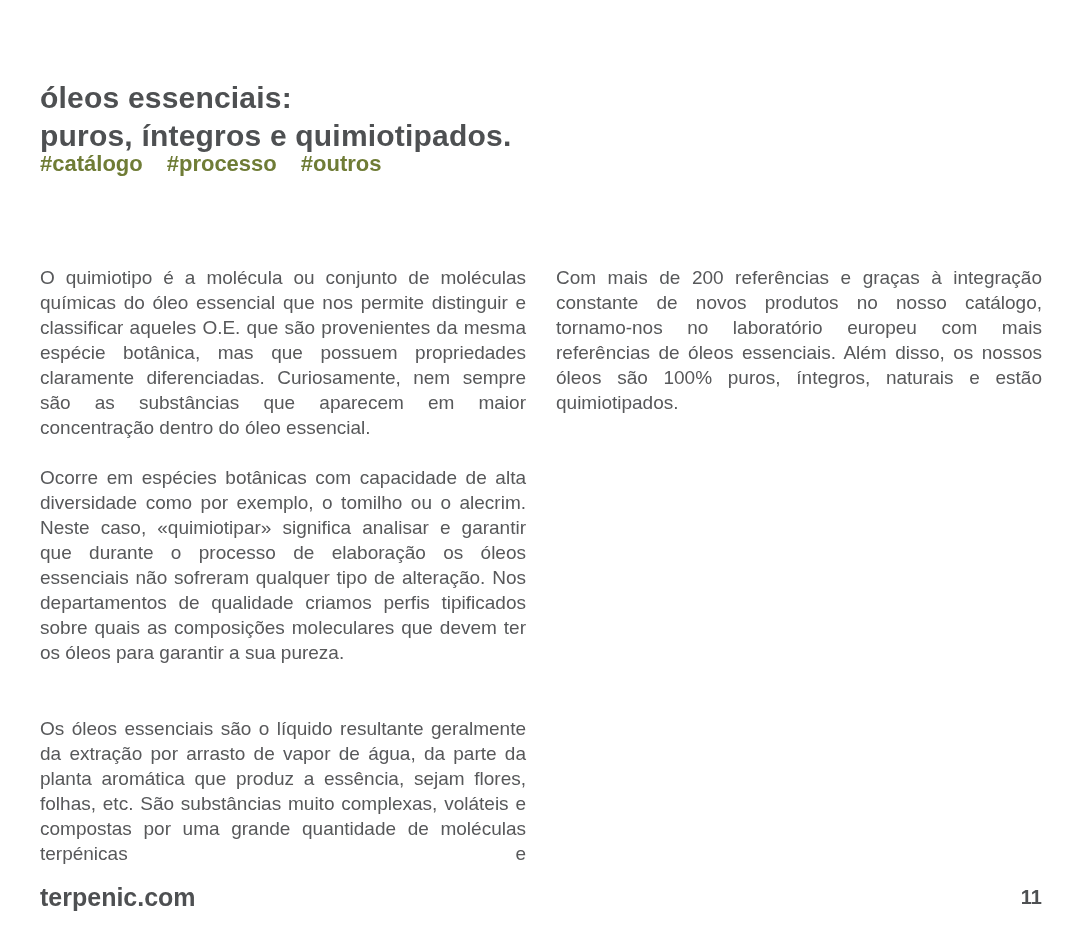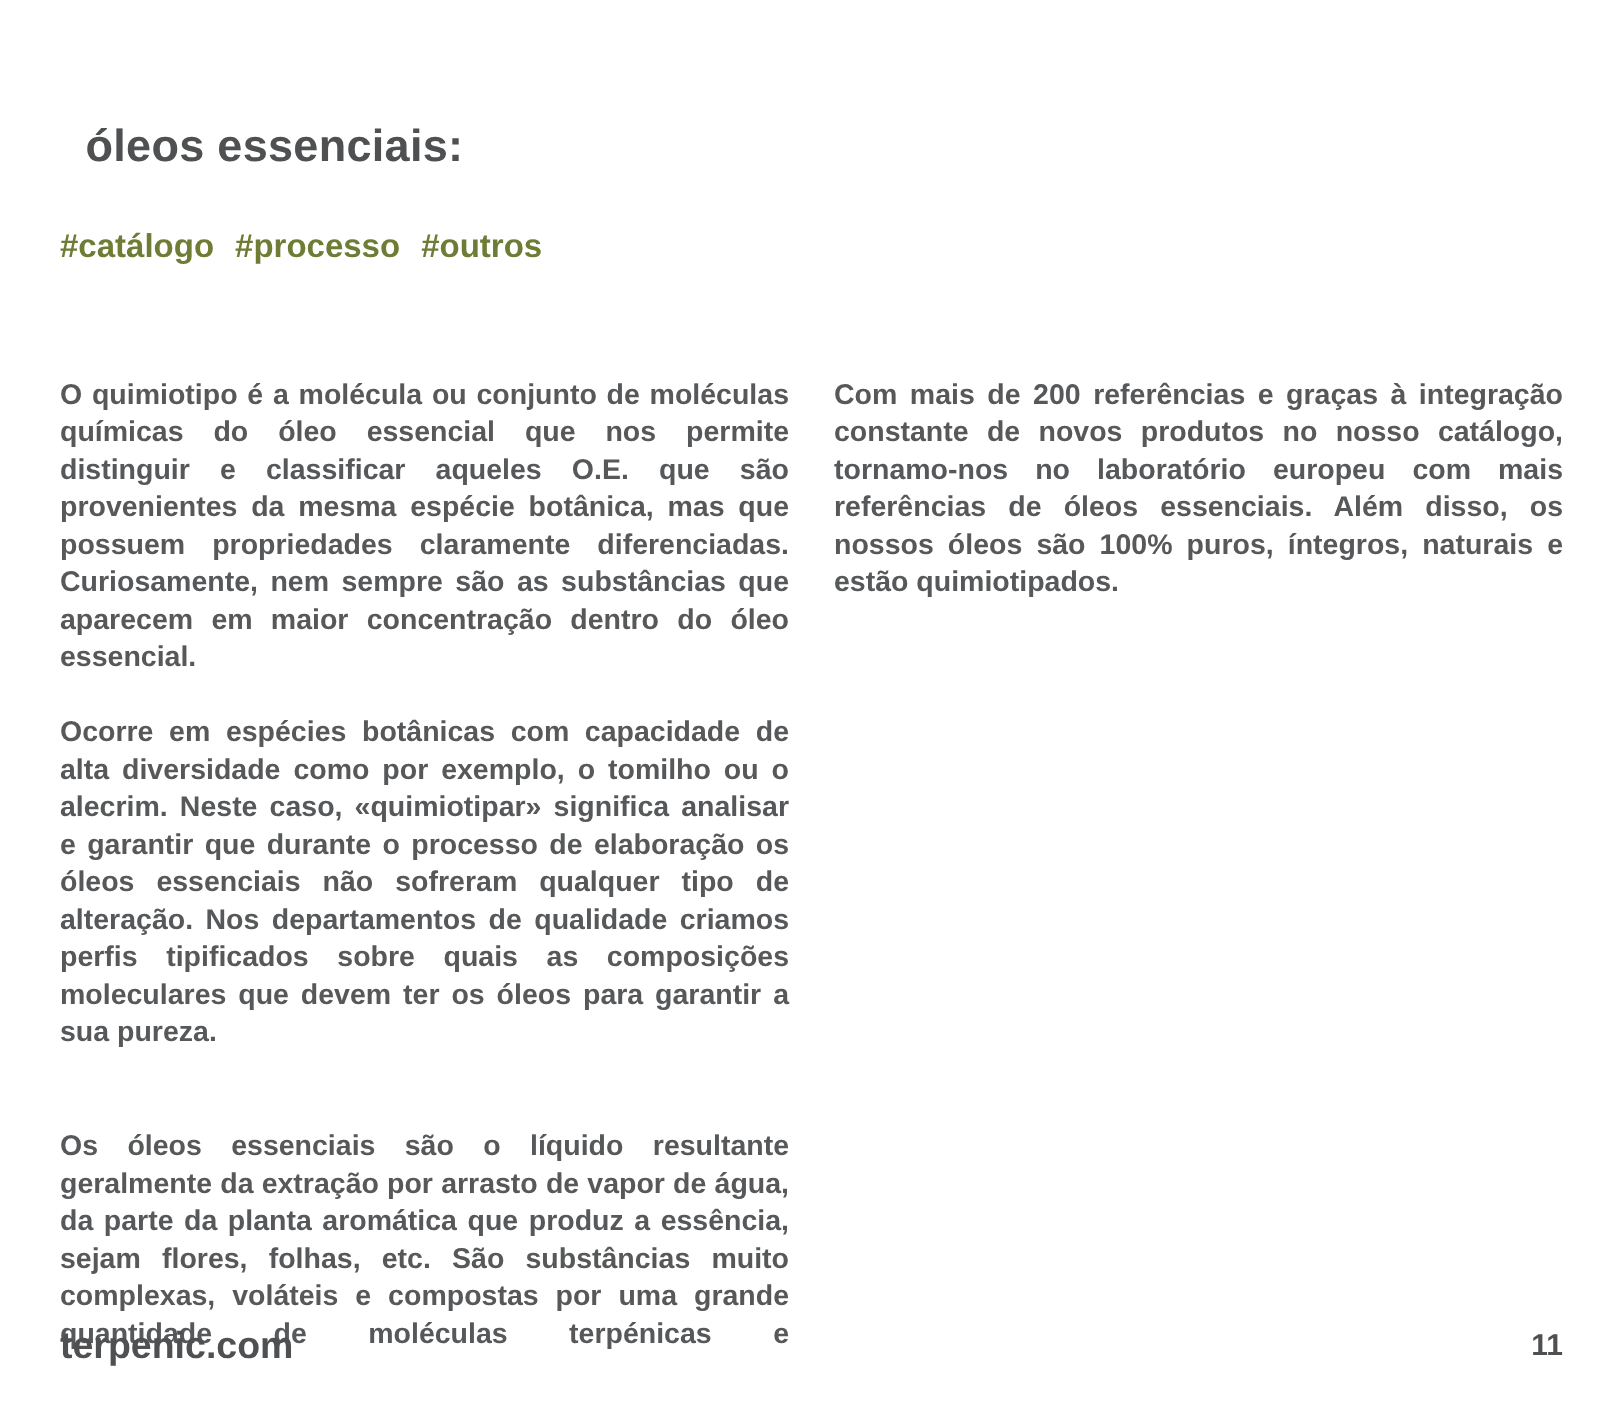--- a/index.html
+++ b/index.html
@@ -19,40 +19,39 @@
   .title {
     position: absolute;
     left: 40px;
     top: 59px;
     font-size: 30px;
     line-height: 38px;
     font-weight: 700;
     color: #4e5052;
     letter-spacing: 0.2px;
   }
-  .title .line { display: block; margin-left: 17px; }
+  .title .line { display: block; }
   .hashtags {
     position: absolute;
     left: 40px;
     top: 149px;
     display: flex;
-    gap: 14px;
+    gap: 24px;
     font-size: 22px;
     line-height: 30px;
     font-weight: 700;
     color: #6f7c36;
   }
   .columns {
     position: absolute;
     left: 40px;
-    top: 251px;
+    top: 265px;
     width: 1002px;
     display: flex;
     gap: 30px;
-    font-weight: bold;
   }
   .col {
     width: 486px;
     font-size: 19px;
     line-height: 25px;
     color: #57585a;
     text-align: justify;
   }
   .col p { margin: 0 0 25px 0; }
   .col p.gap-lg { margin-bottom: 51px; }
@@ -77,20 +76,21 @@
     text-align: center;
   }
 </style>
 </head>
 <body>
 
 <div class="page">
 
   <h1 class="title">
     <span class="line">óleos essenciais:</span>
+    <span class="line">puros, íntegros e quimiotipados.</span>
   </h1>
 
   <div class="hashtags">
     <span>#catálogo</span>
     <span>#processo</span>
     <span>#outros</span>
   </div>
 
   <main class="columns">
     <div class="col">

